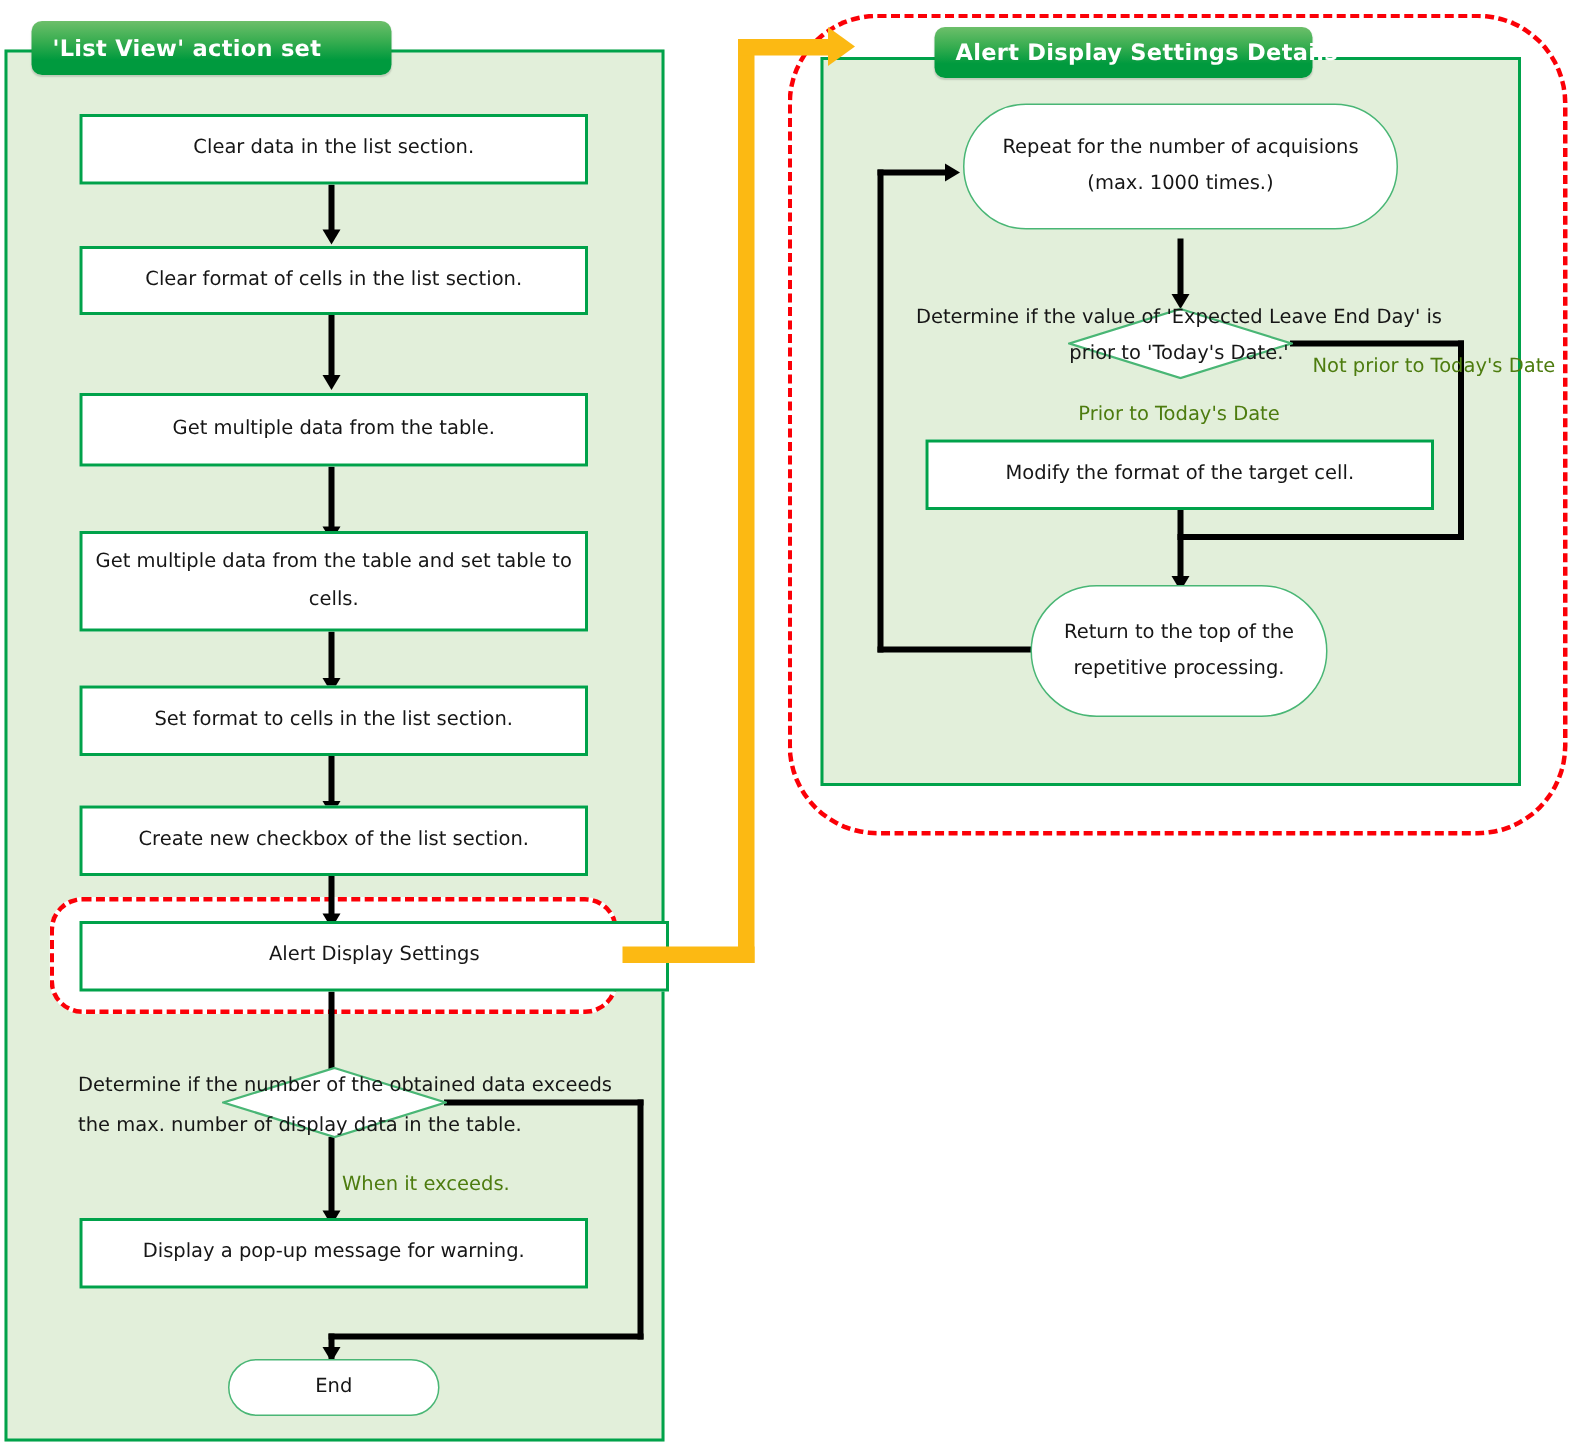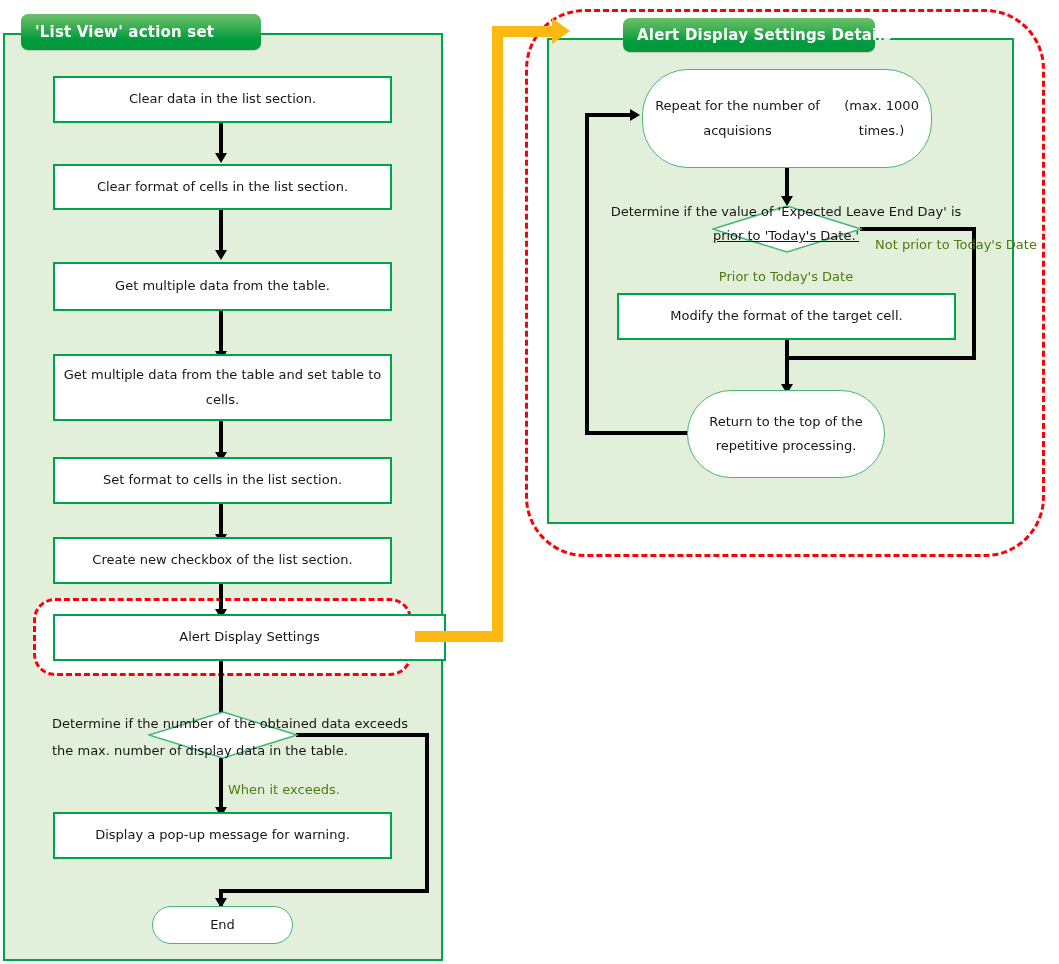--- a/index.html
+++ b/index.html
@@ -217,40 +217,40 @@
   </div>
 
   <div class="dashed-red" style="left:525px; top:9px; width:520px; height:548px; border-radius:60px;"></div>
 
   <div class="panel" style="left:547px; top:38px; width:467px; height:486px;"></div>
 
   <div class="panel-title" style="left:575px; top:18px; width:252px; height:34px;margin-left:48px;">
     <span>Alert Display Settings Details</span>
   </div>
 
-  <div class="node rounded" style="left:642px; top:69px; width:290px; height:99px; flex-direction:row;">
+  <div class="node rounded" style="left:642px; top:69px; width:290px; height:84px; flex-direction:column;">
     <span style="display:block;">Repeat for the number of acquisions</span>
     <span style="display:block;">(max. 1000 times.)</span>
   </div>
 
   <div class="conn" style="left:585px; top:113px; width:4px; height:322px;"></div>
   <div class="conn" style="left:585px; top:113px; width:48px; height:4px;"></div>
   <div class="arrowhead arrow-right" style="left:630px; top:109px;"></div>
   <div class="conn" style="left:585px; top:431px; width:110px; height:4px;"></div>
 
   <div class="conn" style="left:785px; top:159px; width:4px; height:40px;"></div>
   <div class="arrowhead arrow-down" style="left:781px; top:196px;"></div>
 
   <svg class="diamond" style="left:712px; top:205px;" width="150" height="48" viewBox="0 0 150 48">
     <polygon points="75,1 149,24 75,47 1,24" fill="#ffffff" stroke="#49b675" stroke-width="1.5"></polygon>
   </svg>
   <div class="node-text-overlay" style="left:600px; top:200px; width:372px; text-align:center;">
     <span>Determine if the value of 'Expected Leave End Day' is</span>
   </div>
-  <div class="node-text-overlay" style="left:600px; top:224px; width:372px; text-align:center;text-decoration:underline;">
+  <div class="node-text-overlay" style="left:600px; top:224px; width:372px; text-align:center;">
     <span>prior to 'Today's Date.'</span>
   </div>
 
   <div class="conn" style="left:860px; top:227px; width:116px; height:4px;"></div>
   <div class="conn" style="left:972px; top:227px; width:4px; height:133px;"></div>
   <div class="conn" style="left:785px; top:356px; width:191px; height:4px;"></div>
   <div class="edge-label" style="left:875px; top:233px;">
     <span>Not prior to Today's Date</span>
   </div>
 

